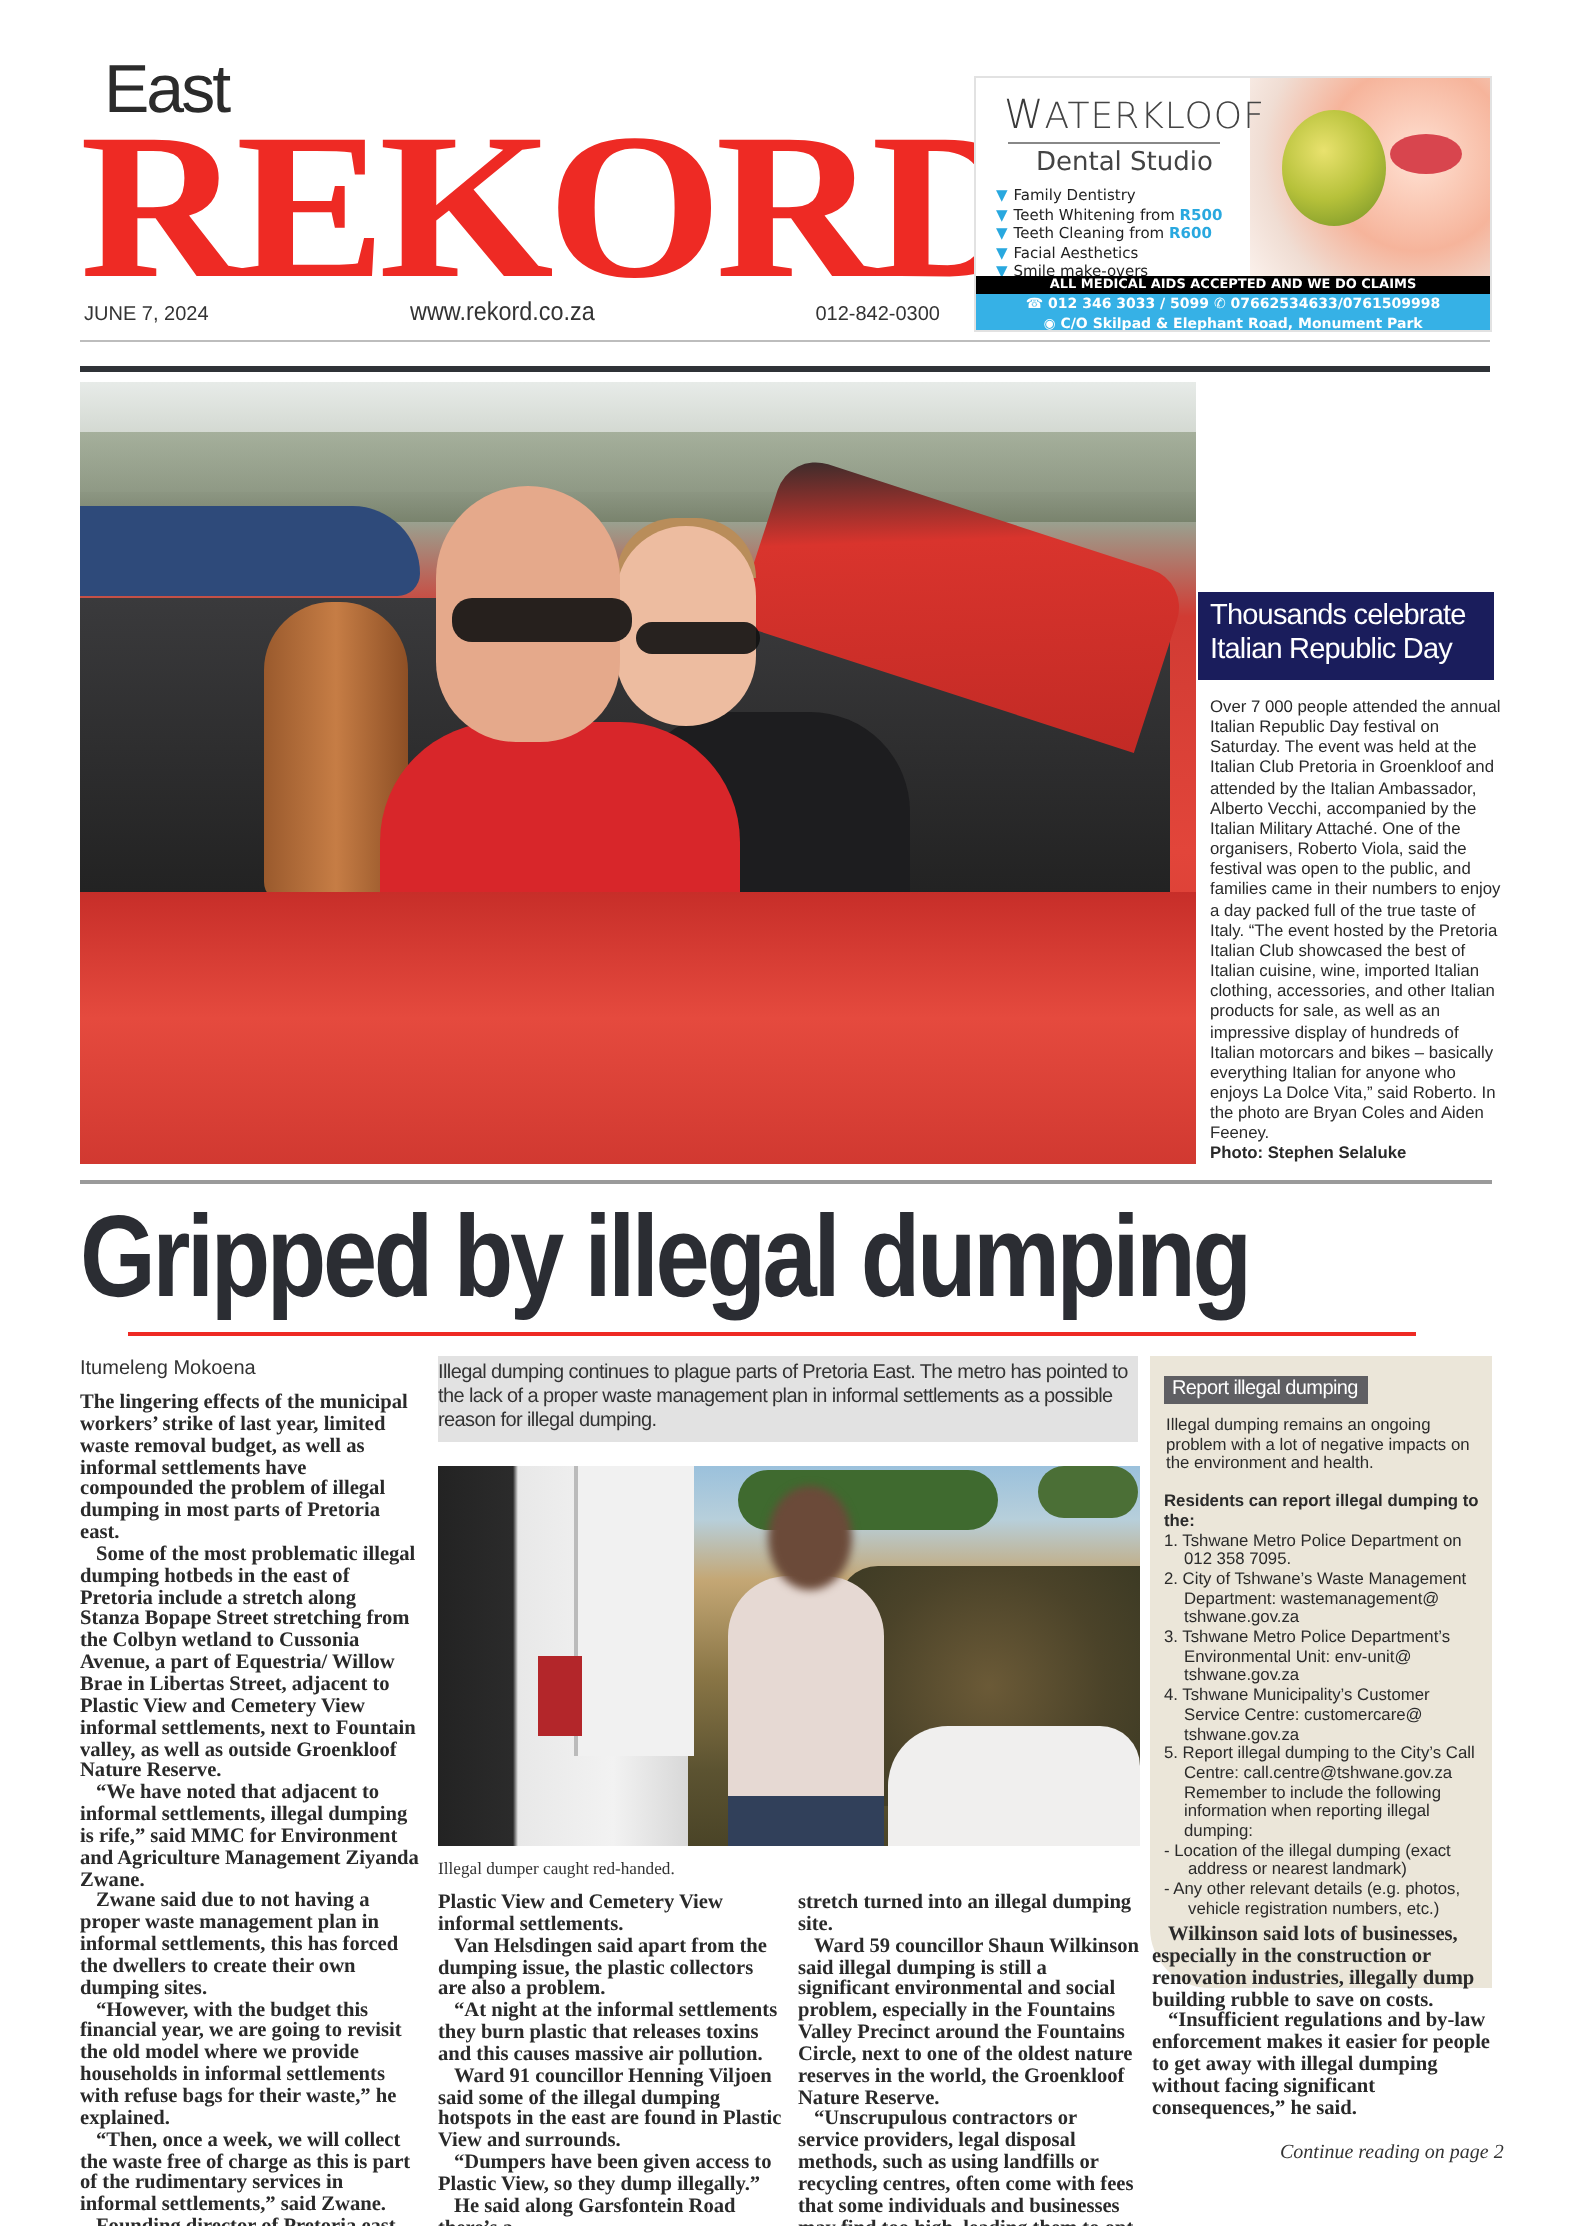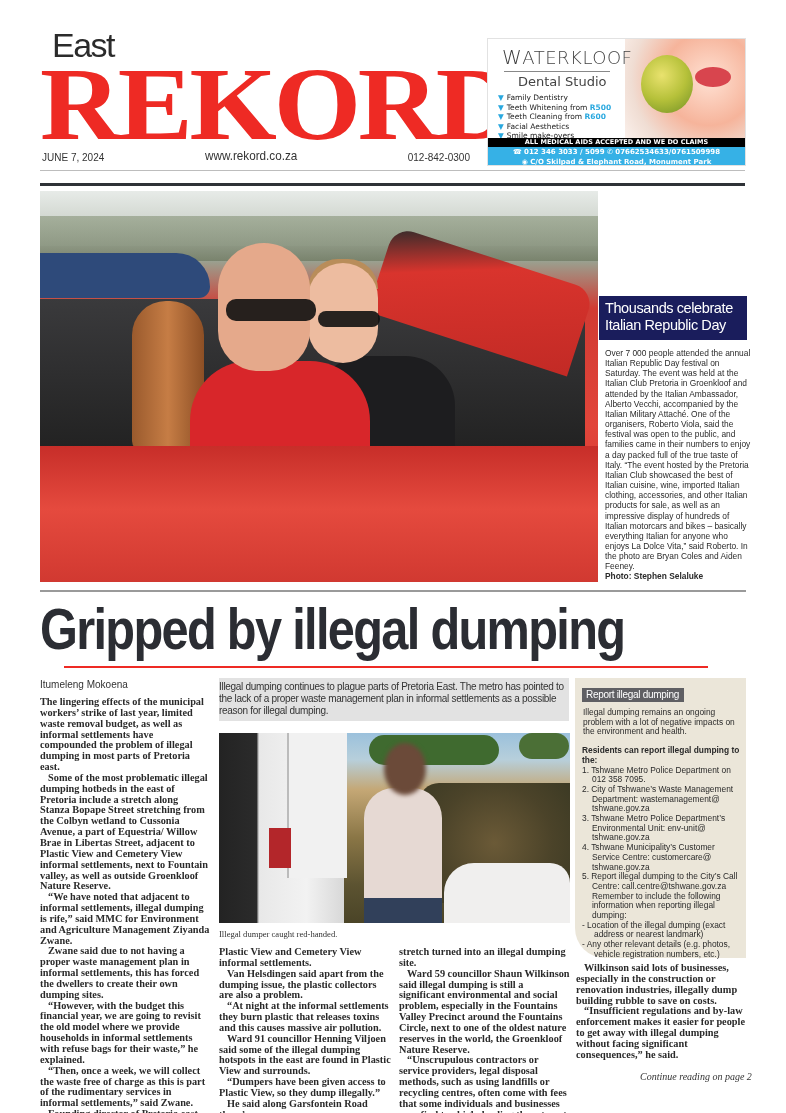--- a/index.html
+++ b/index.html
@@ -79,21 +79,21 @@
   .dump .door { position: absolute; left: 68px; top: 0; width: 60px; height: 145px; background: #f1f1f1; border-left: 2px solid #bbb; }
   .dump .light { position: absolute; left: 50px; top: 95px; width: 22px; height: 40px; background: #b3262a; }
   .dump .brush { position: absolute; left: 200px; top: 50px; width: 151px; height: 120px; background: radial-gradient(circle at 50% 50%, #6b5a37 0%, #4b4329 60%, #3c3a24 100%); border-radius: 20px 0 0 0; }
   .dump .man { position: absolute; left: 145px; top: 55px; width: 78px; height: 135px; background: #e6d9d3; border-radius: 30px 30px 0 0; }
   .dump .manhead { position: absolute; left: 165px; top: 10px; width: 42px; height: 52px; border-radius: 50%; background: #6b4a39; filter: blur(2px); }
   .dump .jeans { position: absolute; left: 145px; top: 165px; width: 78px; height: 25px; background: #31405a; }
   .dump .bags { position: absolute; left: 225px; top: 130px; width: 126px; height: 60px; background: #f0efee; border-radius: 30px 20px 0 0; }
   .dump-caption { position: absolute; left: 219px; top: 929px; font-family: Liberation Serif, serif; font-size: 8.6px; color: #333; }
 
   
-  .sidebar { position: absolute; left: 575px; top: 678px; width: 171px; height: 280px; background: #ebe6d9; border-radius: 0 0 0 30px; padding: 10px 6px 0 7px; font-family: "Liberation Sans", sans-serif; font-size: 8.4px; line-height: 9.7px; color: #2a2a2a; }
+  .sidebar { position: absolute; left: 575px; top: 678px; width: 171px; height: 316px; background: #ebe6d9; border-radius: 0 0 0 30px; padding: 10px 6px 0 7px; font-family: "Liberation Sans", sans-serif; font-size: 8.4px; line-height: 9.7px; color: #2a2a2a; }
   .sb-head { display: inline-block; background: #5f5f63; color: #fff; font-size: 10px; line-height: 14px; padding: 0 5px 0 4px; letter-spacing: -0.3px; margin-bottom: 6px; }
   .sb-intro { margin-bottom: 9px; padding-left: 1px; }
   .sb-strong { font-weight: bold; }
   .sb-list { list-style: none; }
   .sb-list li { padding-left: 10px; text-indent: -10px; }
   .sb-note { padding-left: 10px; }
   .sb-bullets { list-style: none; }
   .sb-bullets li { padding-left: 12px; text-indent: -12px; }
   .col4 { left: 576px; top: 963px; width: 172px; }
   .continue { position: absolute; left: 640px; top: 1071px; font-family: "Liberation Serif", serif; font-style: italic; font-size: 10px; color: #333; }

